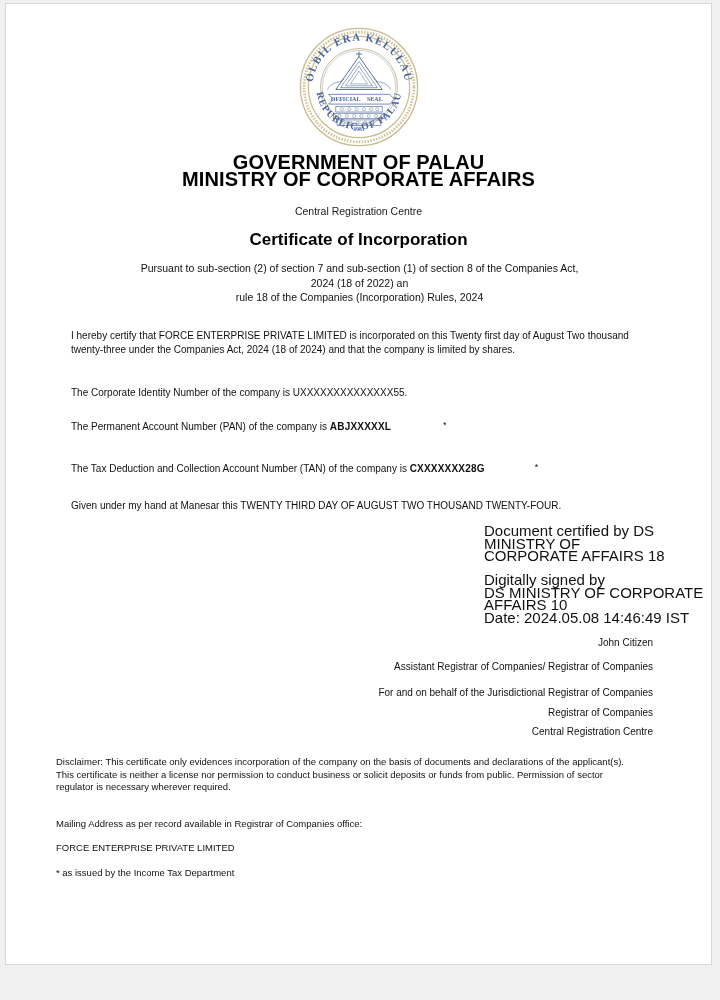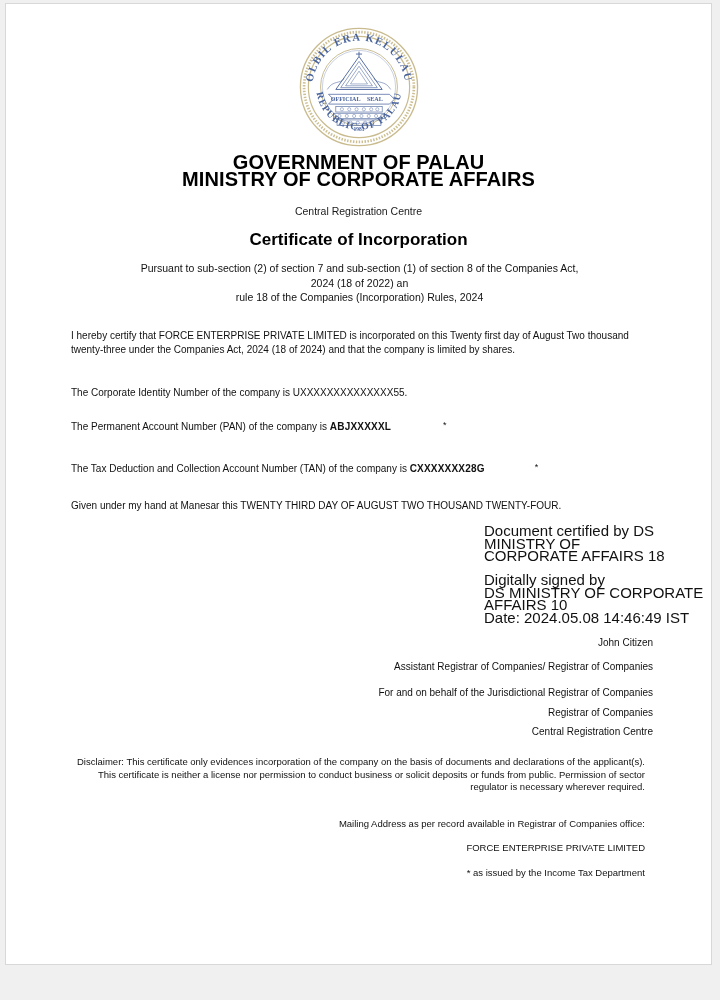--- a/index.html
+++ b/index.html
@@ -131,26 +131,25 @@
   }
   .sig-name   { top: 632px; }
   .sig-role   { top: 656px; }
   .sig-behalf { top: 682px; }
   .sig-roc    { top: 702px; }
   .sig-crc    { top: 721px; }
 
   
   .footer-block {
     position: absolute;
-    left: 57px;
+    left: 50px;
     width: 582px;
     font-size: 9.5px;
     line-height: 12.5px;
     color: #111;
-    text-align: right;
   }
   .disclaimer { top: 752px; }
   .mailing    { top: 814px; }
   .company    { top: 838px; }
   .issued     { top: 863px; }
 </style>
 </head>
 <body>
 
 <div id="page">

